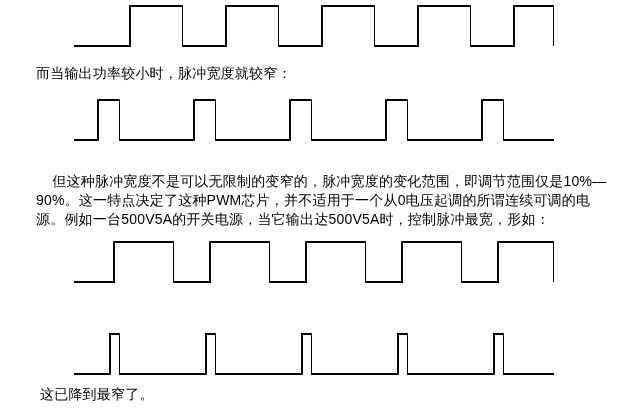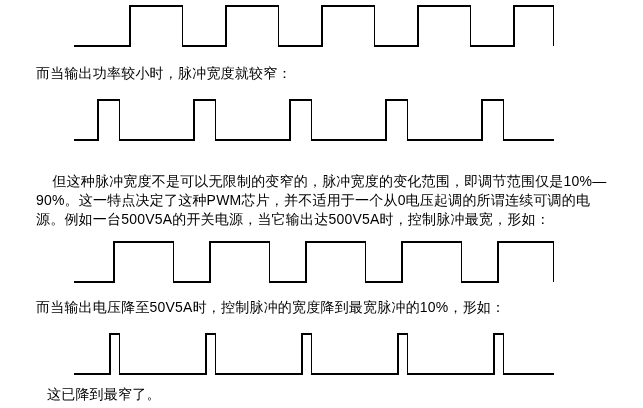--- a/index.html
+++ b/index.html
@@ -55,23 +55,22 @@
     </div>
 
   <div class="para" id="para-1" style="left: 36px; top: 172px; width: 574px;">    但这种脉冲宽度不是可以无限制的变窄的，脉冲宽度的变化范围，即调节范围仅是10%—90%。这一特点决定了这种PWM芯片，并不适用于一个从0电压起调的所谓连续可调的电源。例如一台500V5A的开关电源，当它输出达500V5A时，控制脉冲最宽，形如：</div>
 
   <div class="wave" id="wave-2" style="left: 74px; top: 238px; width: 480px; height: 48px;">
       <svg width="480" height="48" viewBox="0 0 480 48">
         <path d="M 0 44 L 40 44 L 40 4 L 99.52 4 L 99.52 44 L 136 44 L 136 4 L 195.51999999999998 4 L 195.51999999999998 44 L 232 44 L 232 4 L 291.52 4 L 291.52 44 L 328 44 L 328 4 L 387.52 4 L 387.52 44 L 424 44 L 424 4 L 480 4 L 480 44 L 480 44" fill="none" stroke="#000000" stroke-width="1.2" shape-rendering="crispEdges"></path>
       </svg>
     </div>
 
-  <div class="para" id="para-2" style="left: 36px; top: 298px; width: 560px;">而当输出电压降至50V5A时，控制脉冲的宽度降到最宽脉冲的10%，形如：</div>
 
   <div class="wave" id="wave-3" style="left: 74px; top: 330px; width: 480px; height: 48px;">
       <svg width="480" height="48" viewBox="0 0 480 48">
         <path d="M 0 44 L 36 44 L 36 4 L 45.6 4 L 45.6 44 L 132 44 L 132 4 L 141.6 4 L 141.6 44 L 228 44 L 228 4 L 237.6 4 L 237.6 44 L 324 44 L 324 4 L 333.6 4 L 333.6 44 L 420 44 L 420 4 L 429.6 4 L 429.6 44 L 480 44" fill="none" stroke="#000000" stroke-width="1.2" shape-rendering="crispEdges"></path>
       </svg>
     </div>
 
-  <div class="para" id="para-3" style="left: 47px; top: 385px; width: 300px;">这已降到最窄了。</div>
+  <div class="para" id="para-3" style="left: 40px; top: 385px; width: 300px;">这已降到最窄了。</div>
 
 </div>
 
 </body></html>

